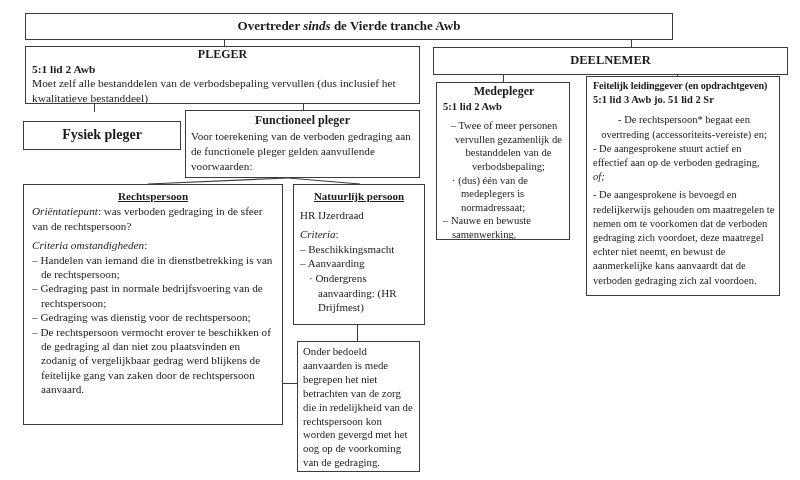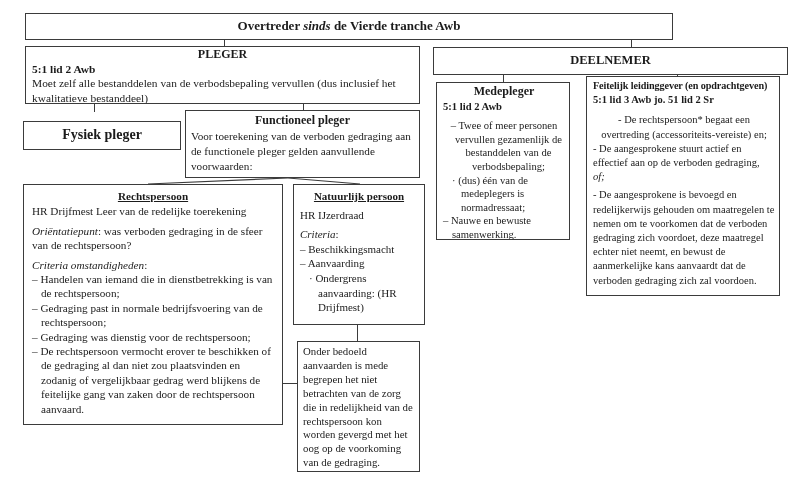--- a/index.html
+++ b/index.html
@@ -91,21 +91,20 @@
     <div class="bt">Feitelijk leidinggever (en opdrachtgeven)</div>
     <div class="ref">5:1 lid 3 Awb jo. 51 lid 2 Sr</div>
     <div class="gap">- De rechtspersoon* begaat een overtreding (accessoriteits-vereiste) en;</div>
     <div>- De aangesprokene stuurt actief en effectief aan op de verboden gedraging,</div>
     <div><i>of;</i></div>
     <div class="gap2">- De aangesprokene is bevoegd en redelijkerwijs gehouden om maatregelen te nemen om te voorkomen dat de verboden gedraging zich voordoet, deze maatregel echter niet neemt, en bewust de aanmerkelijke kans aanvaardt dat de verboden gedraging zich zal voordoen.</div>
   </div>
 
   <div class="box" id="rechtspersoon">
     <div class="bt para"><span class="u">Rechtspersoon</span></div>
-    <div class="para">HR Drijfmest Leer van de redelijke toerekening</div>
     <div class="para"><i>Oriëntatiepunt</i><span>: was verboden gedraging in de sfeer van de rechtspersoon?</span></div>
     <div><i>Criteria omstandigheden</i><span>:</span></div>
     <div class="li">– Handelen van iemand die in dienstbetrekking is van de rechtspersoon;</div>
     <div class="li">– Gedraging past in normale bedrijfsvoering van de rechtspersoon;</div>
     <div class="li">– Gedraging was dienstig voor de rechtspersoon;</div>
     <div class="li">– De rechtspersoon vermocht erover te beschikken of de gedraging al dan niet zou plaatsvinden en zodanig of vergelijkbaar gedrag werd blijkens de feitelijke gang van zaken door de rechtspersoon aanvaard.</div>
   </div>
 
   <div class="box" id="natuurlijk">
     <div class="bt"><span class="u">Natuurlijk persoon</span></div>

